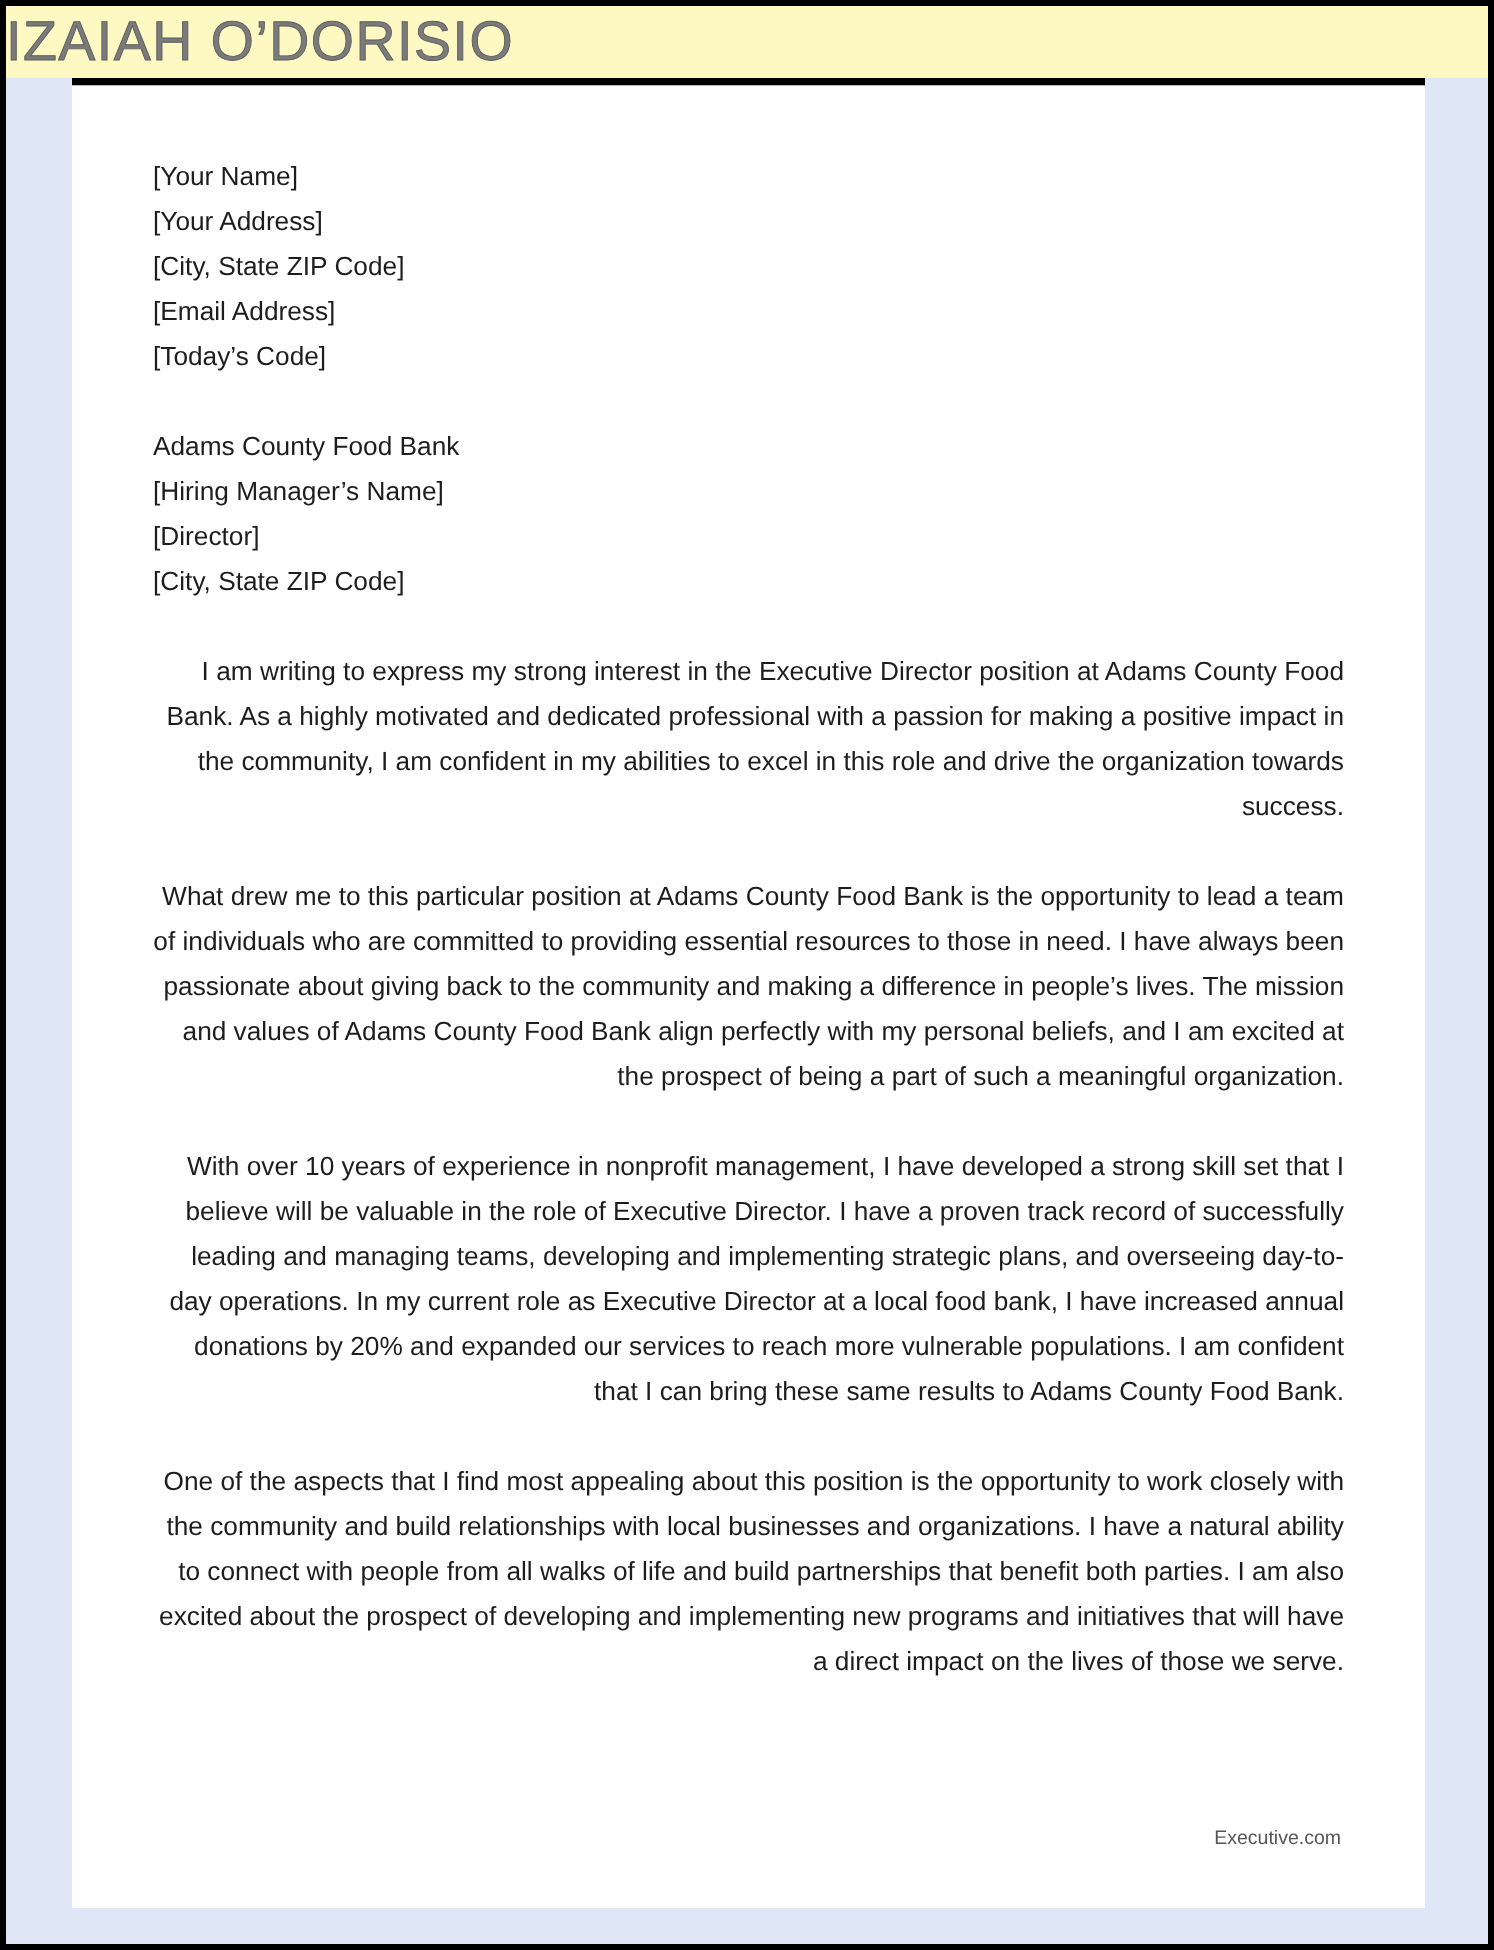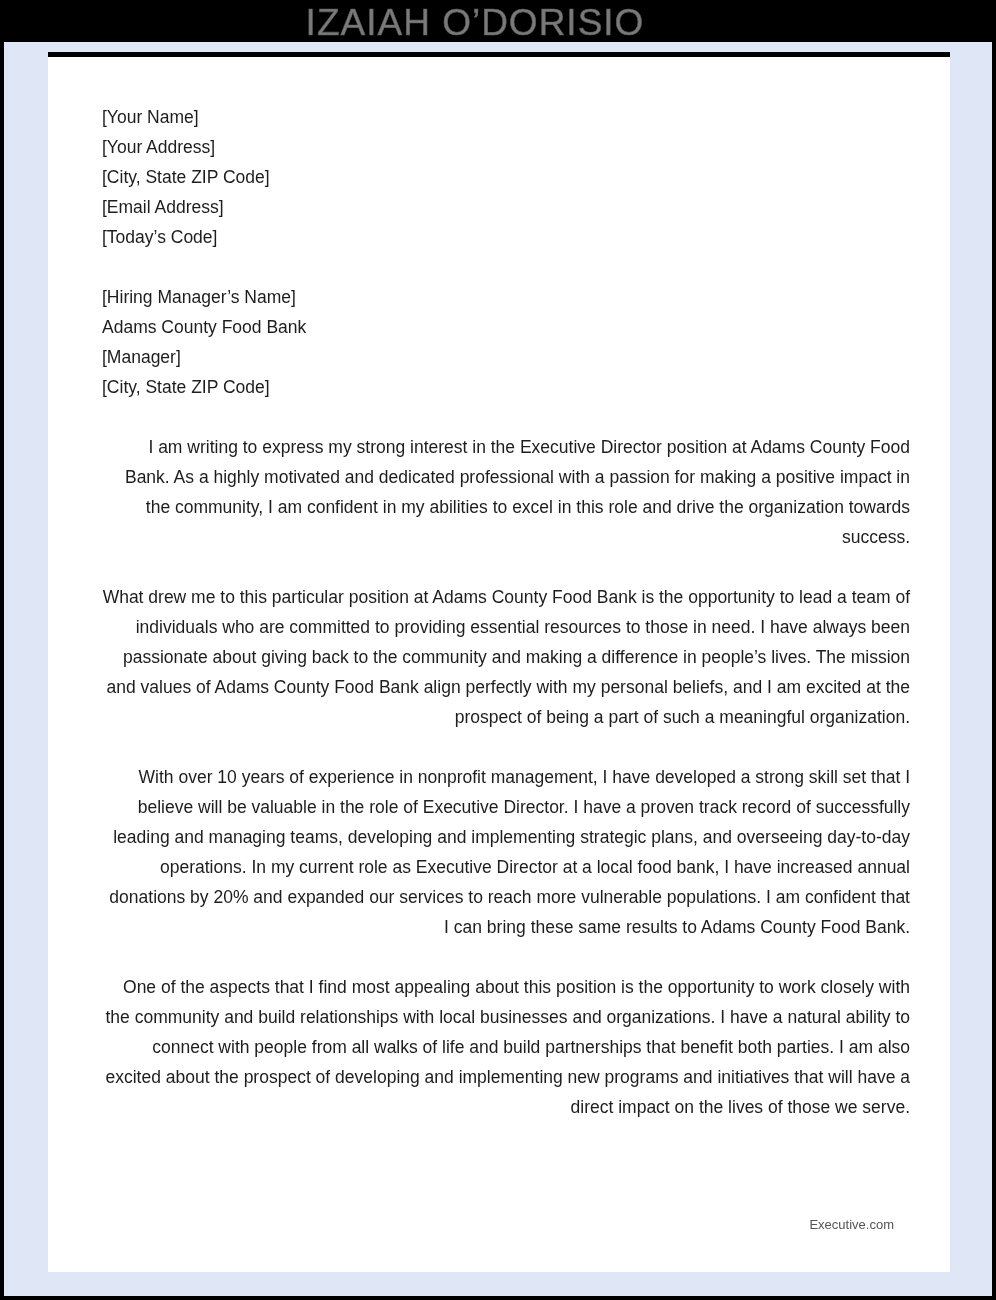--- a/index.html
+++ b/index.html
@@ -19,25 +19,25 @@
     width: 996px;
     height: 1300px;
     background: #dfe7f7;
     border: 4px solid #000000;
   }
   .header {
     position: absolute;
     left: 0;
     top: 0;
     width: 988px;
-    height: 38px;
-    background: #000000;
+    height: 48px;
+    background: #fef9c3;
     display: flex;
     align-items: center;
-    justify-content: center;
+    justify-content: flex-start;
   }
   .header-name {
     font-family: "Liberation Sans", sans-serif;
     font-size: 37px;
     font-weight: 400;
     letter-spacing: 1px;
     color: #7a7a7a;
     -webkit-text-stroke: 0.6px #5d5d5d;
     padding-right: 46px;
     white-space: nowrap;
@@ -53,21 +53,21 @@
   .sheet {
     position: absolute;
     left: 44px;
     top: 53px;
     width: 902px;
     height: 1215px;
     background: #ffffff;
     overflow: hidden;
   }
   .letter {
-    padding: 45px 40px 0 54px;
+    padding: 45px 54px 0 54px;
     font-family: "Liberation Sans", sans-serif;
     font-size: 17.5px;
     line-height: 30px;
     color: #1d1d1d;
   }
   .addr-line { white-space: nowrap; }
   .block { margin-bottom: 30px; }
   .block:last-child { margin-bottom: 0; }
   .para { text-align: right; }
   .footer-note {
@@ -95,23 +95,23 @@
 
       <div class="block">
         <div class="addr-line">[Your Name]</div>
         <div class="addr-line">[Your Address]</div>
         <div class="addr-line">[City, State ZIP Code]</div>
         <div class="addr-line">[Email Address]</div>
         <div class="addr-line">[Today’s Code]</div>
       </div>
 
       <div class="block">
+        <div class="addr-line">Adams County Food Bank</div>
         <div class="addr-line">[Hiring Manager’s Name]</div>
-        <div class="addr-line">Adams County Food Bank</div>
-        <div class="addr-line">[Manager]</div>
+        <div class="addr-line">[Director]</div>
         <div class="addr-line">[City, State ZIP Code]</div>
       </div>
 
 
       <div class="block para">I am writing to express my strong interest in the Executive Director position at Adams County Food Bank. As a highly motivated and dedicated professional with a passion for making a positive impact in the community, I am confident in my abilities to excel in this role and drive the organization towards success.</div>
       <div class="block para">What drew me to this particular position at Adams County Food Bank is the opportunity to lead a team of individuals who are committed to providing essential resources to those in need. I have always been passionate about giving back to the community and making a difference in people’s lives. The mission and values of Adams County Food Bank align perfectly with my personal beliefs, and I am excited at the prospect of being a part of such a meaningful organization.</div>
       <div class="block para">With over 10 years of experience in nonprofit management, I have developed a strong skill set that I believe will be valuable in the role of Executive Director. I have a proven track record of successfully leading and managing teams, developing and implementing strategic plans, and overseeing day-to-day operations. In my current role as Executive Director at a local food bank, I have increased annual donations by 20% and expanded our services to reach more vulnerable populations. I am confident that I can bring these same results to Adams County Food Bank.</div>
       <div class="block para">One of the aspects that I find most appealing about this position is the opportunity to work closely with the community and build relationships with local businesses and organizations. I have a natural ability to connect with people from all walks of life and build partnerships that benefit both parties. I am also excited about the prospect of developing and implementing new programs and initiatives that will have a direct impact on the lives of those we serve.</div>
 
     </div>

